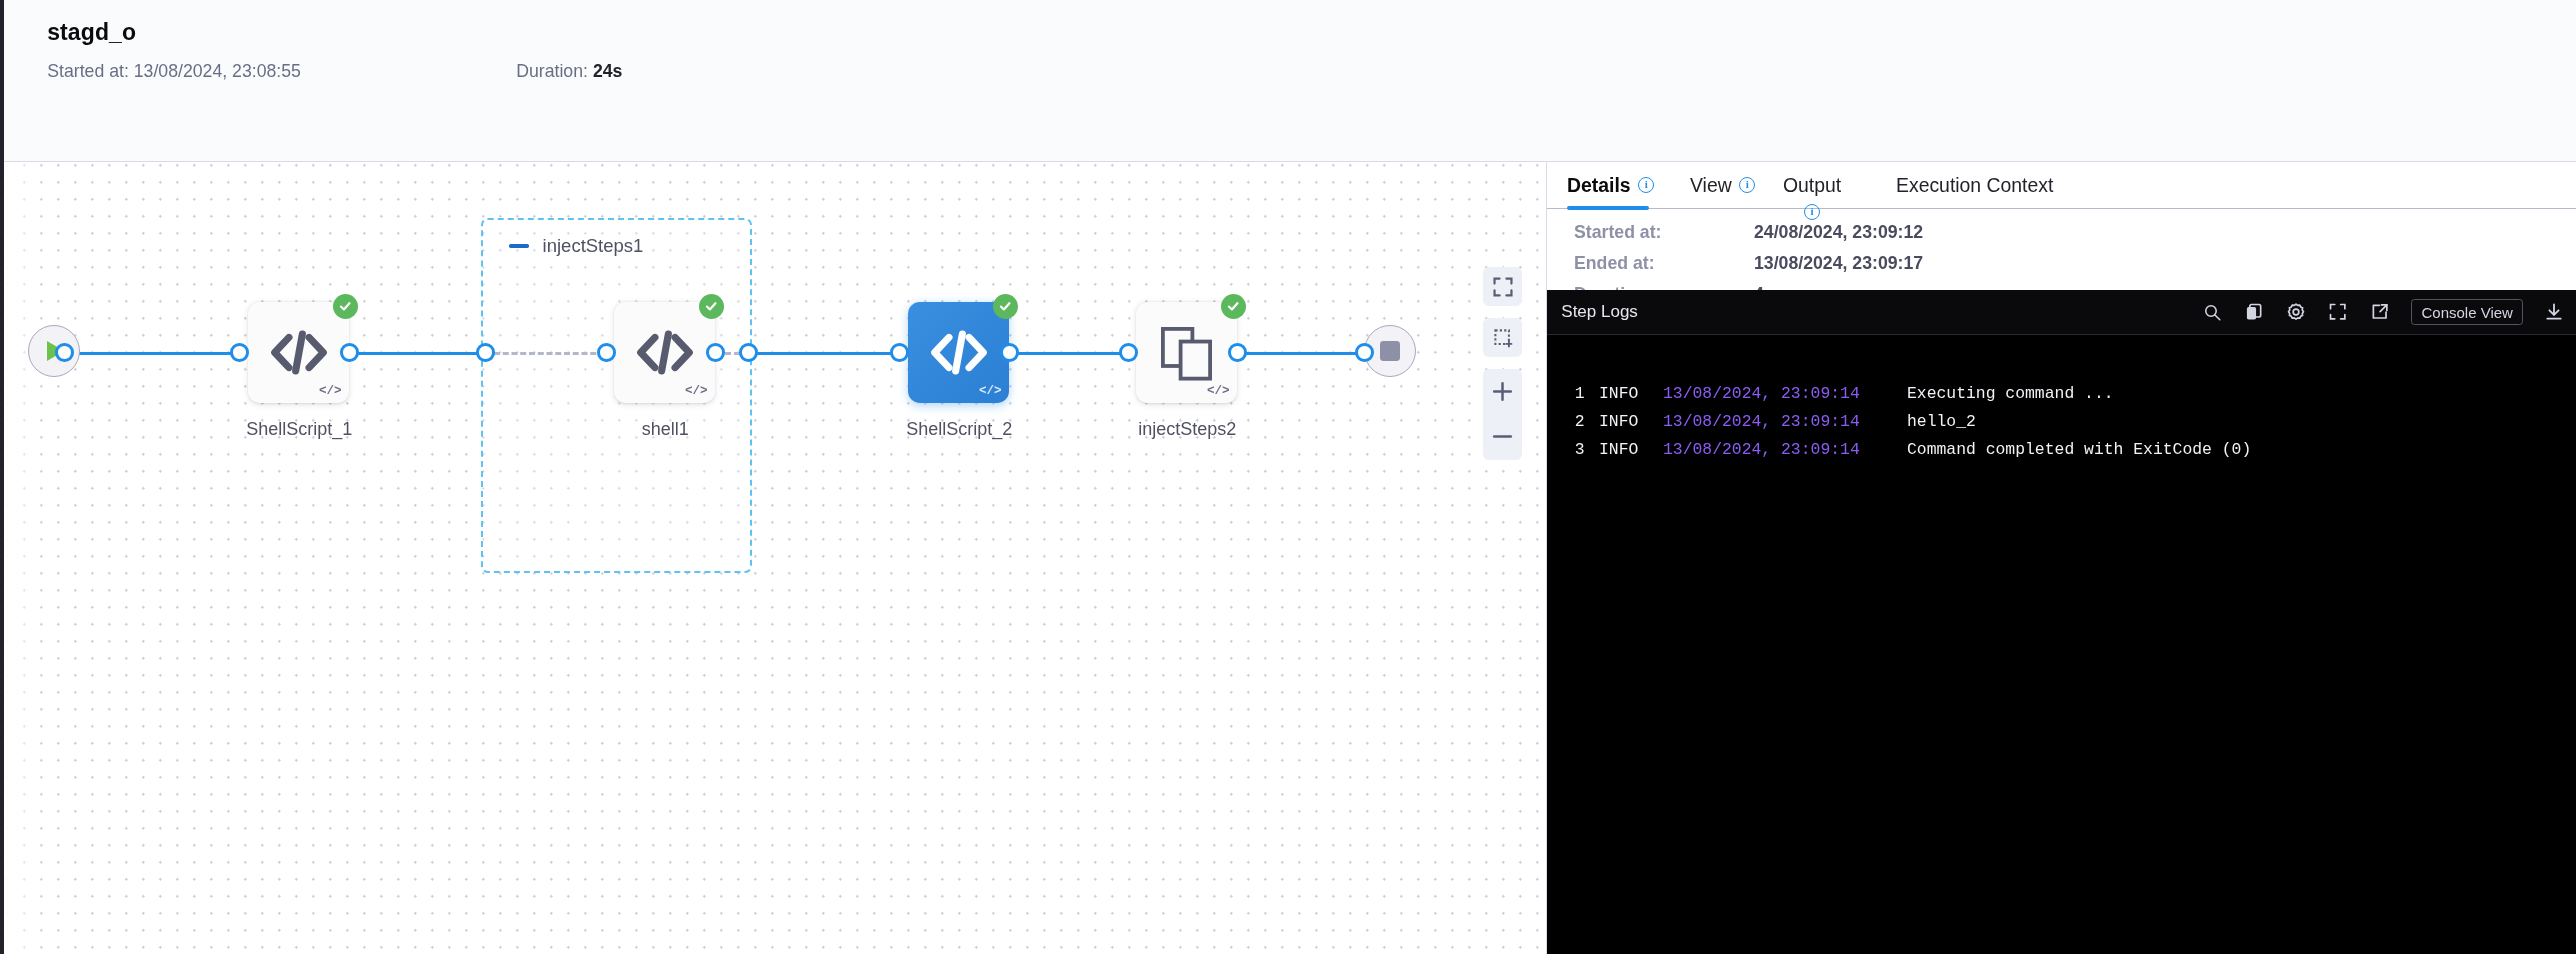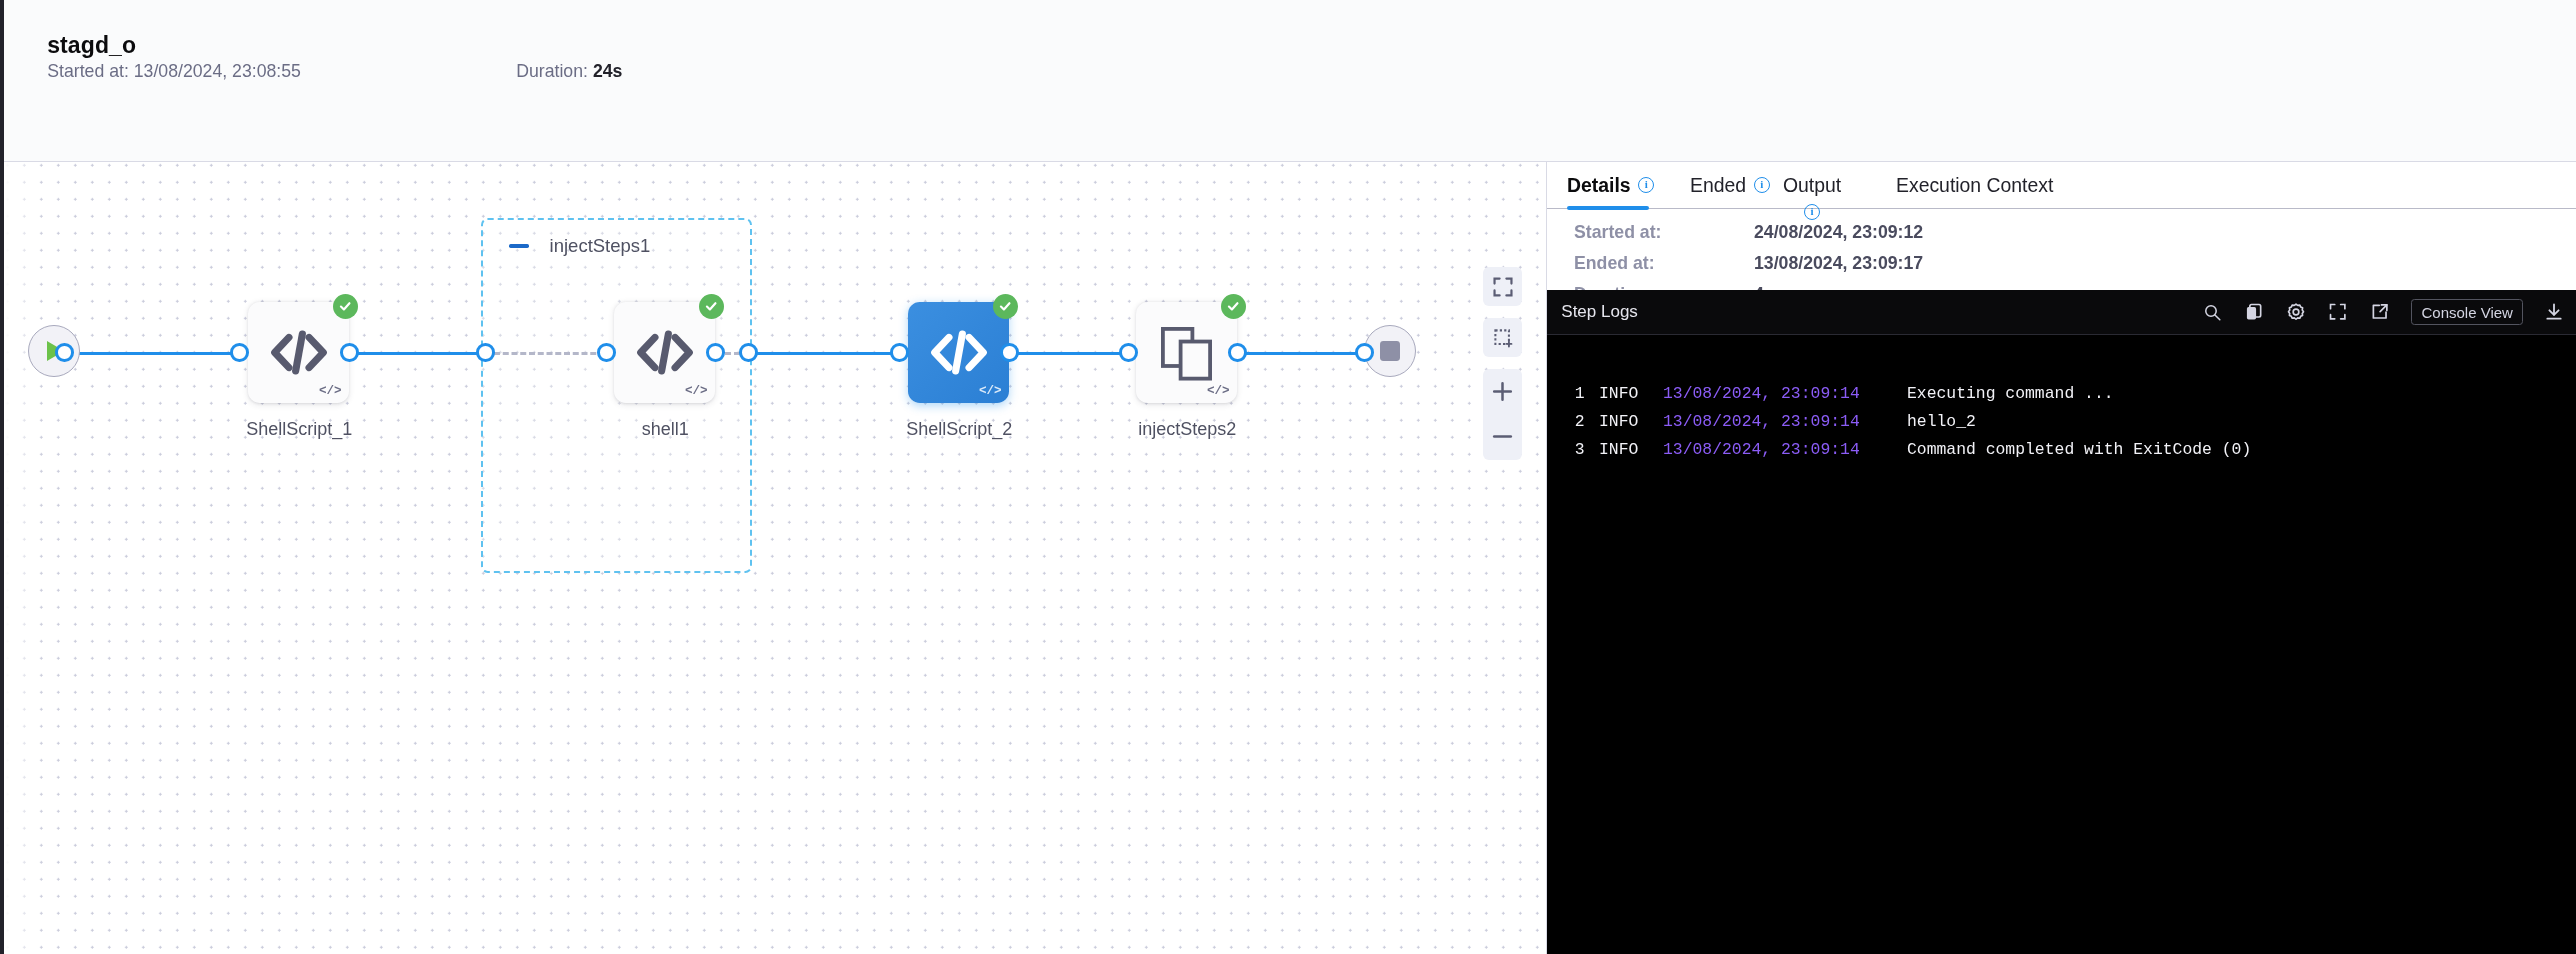--- a/index.html
+++ b/index.html
@@ -18,21 +18,21 @@
     background:#22222a;
   }
 
   
   .header {
     position:absolute; left:4.2px; top:0; width:2572px; height:162px;
     background:#fafbfc;
     border-bottom:0.8px solid #d9dae5;
   }
   .header-title {
-    position:absolute; left:43px; top:32px;
+    position:absolute; left:43px; top:19px;
     font-size:23px; font-weight:700; color:#0b0b0d; letter-spacing:0.1px;
   }
   .header-meta {
     position:absolute; left:43px; top:61px;
     font-size:17.7px; color:#6b6d85;
   }
   .header-meta .val { color:#6b6d85; }
   .header-duration {
     position:absolute; left:512px; top:61px;
     font-size:17.7px; color:#6b6d85;
@@ -54,21 +54,21 @@
     pointer-events:none;
   }
 
   
   .group-box{
     position:absolute; left:477px; top:56px; width:271px; height:355px;
     border:2.1px dashed #5fc2f0; border-radius:6.7px; background:rgba(255,255,255,0.28);
   }
   .group-label{
     position:absolute; left:505px; top:73px;
-    display:flex; align-items:center; gap:21px;
+    display:flex; align-items:center; gap:14px;
     font-size:18.5px; color:#4f5162;
   }
   .group-collapse{
     display:inline-block; width:19.4px; height:3.4px; background:#1b69c8; border-radius:1.7px;
   }
 
   
   .edge {
     position:absolute; height:3.4px; background:#1f8eea;
   }
@@ -390,21 +390,21 @@
   <div class="right-panel">
 
     <div class="tabbar">
       <div class="tab active" style="left:20px;">
         <span>Details</span>
         <i class="info-i">i</i>
       </div>
       <div class="tab-underline" style="left:20px; width:82px;"></div>
 
       <div class="tab" style="left:143px;">
-        <span>Ended</span>
+        <span>View</span>
         <i class="info-i">i</i>
       </div>
 
       <div class="tab" style="left:236px;flex-direction:column;">
         <span>Output</span>
         <i class="info-i">i</i>
       </div>
 
       <div class="tab" style="left:349px;">
         <span>Execution Context</span>

